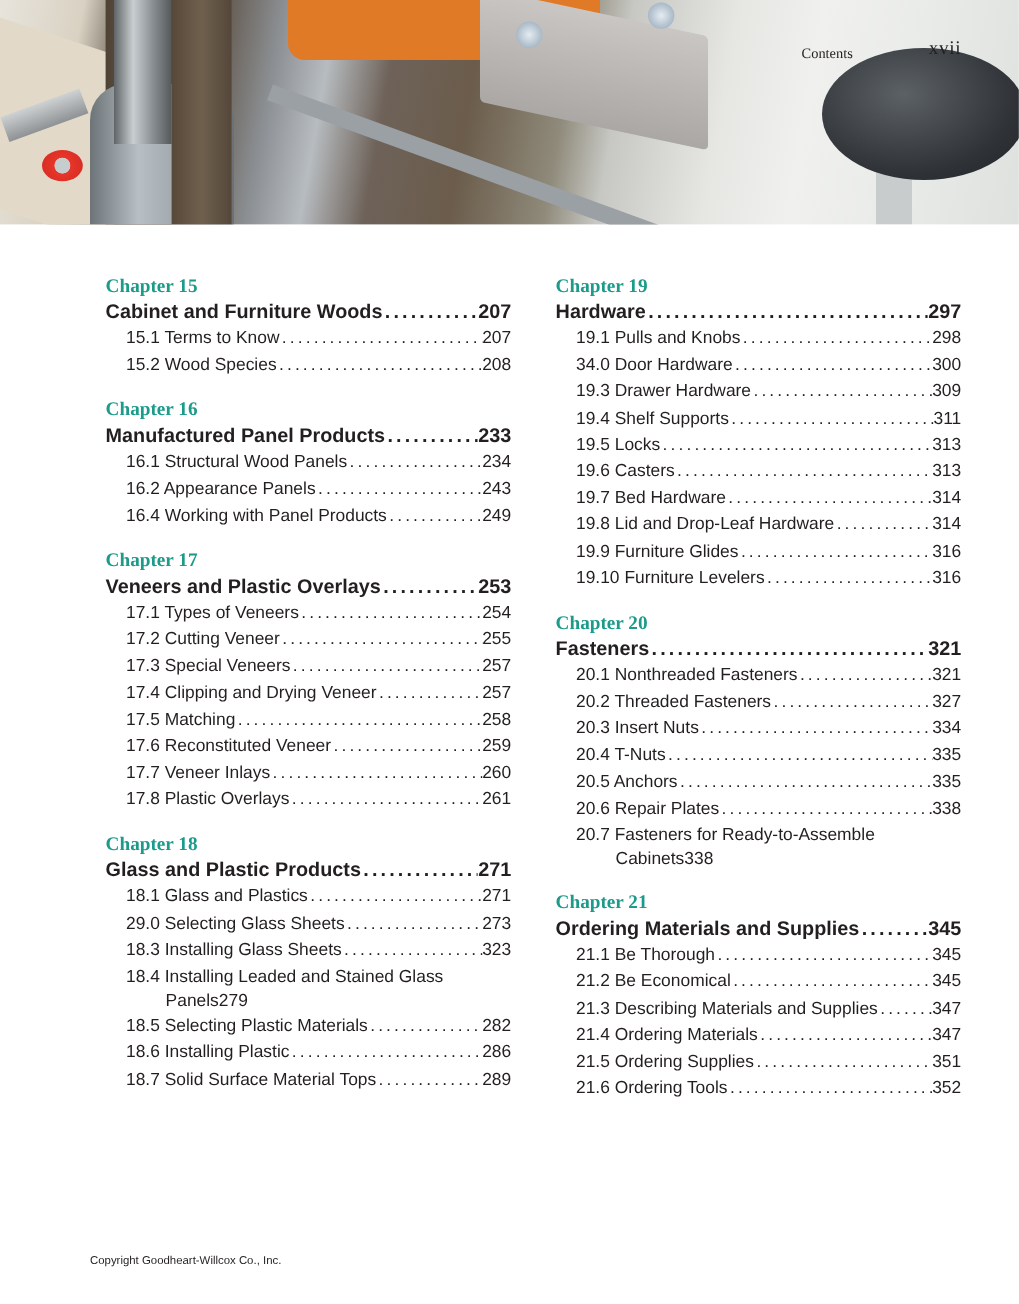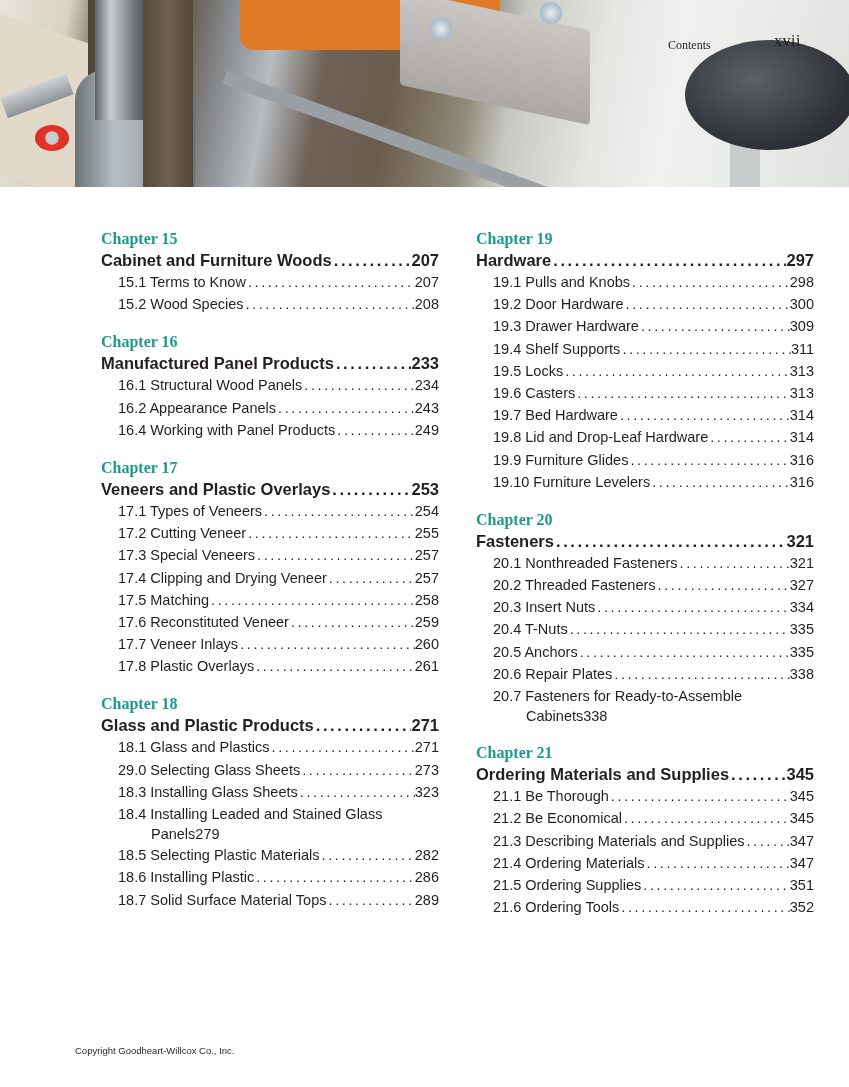--- a/index.html
+++ b/index.html
@@ -27,21 +27,21 @@
     .photo .knob { position:absolute; left:685px; top:40px; width:170px; height:110px; border-radius:50%; background:radial-gradient(ellipse at 40% 35%,#5c6166,#2f3337 65%,#1f2225); }
     .photo .knob-stem { position:absolute; left:730px; top:140px; width:30px; height:47px; background:#c9cccc; }
 
     .running-head {
       position: absolute; top: 35px; left: 668px;
       font-family: "Liberation Serif", serif; color: #231f20;
     }
     .running-head .section { font-size: 12px; }
     .running-head .page { position: absolute; left: 106px; top: -3px; font-size: 16px; letter-spacing: 0.5px; }
 
-    .col { position: absolute; top: 228px; width: 338px; margin-left: 13px; }
+    .col { position: absolute; top: 228px; width: 338px; }
     .col.left { left: 88px; }
     .col.right { left: 463px; }
 
     .chapter { margin-bottom: 16px; }
     .chapter-label {
       font-family: "Liberation Serif", serif; font-weight: bold;
       color: #1c9a8a; font-size: 16px; line-height: 22px;
       height: 21px;
     }
     .row { display: flex; align-items: baseline; white-space: nowrap; }
@@ -236,21 +236,21 @@
       <span class="title">Hardware</span>
       <span class="leader"></span>
       <span class="num">297</span>
     </div>
     <div class="row section-row">
       <span class="title">19.1 Pulls and Knobs</span>
       <span class="leader"></span>
       <span class="num">298</span>
     </div>
     <div class="row section-row">
-      <span class="title">19.2 Door Hardware</span>
+      <span class="title">34.0 Door Hardware</span>
       <span class="leader"></span>
       <span class="num">300</span>
     </div>
     <div class="row section-row">
       <span class="title">19.3 Drawer Hardware</span>
       <span class="leader"></span>
       <span class="num">309</span>
     </div>
     <div class="row section-row">
       <span class="title">19.4 Shelf Supports</span>

